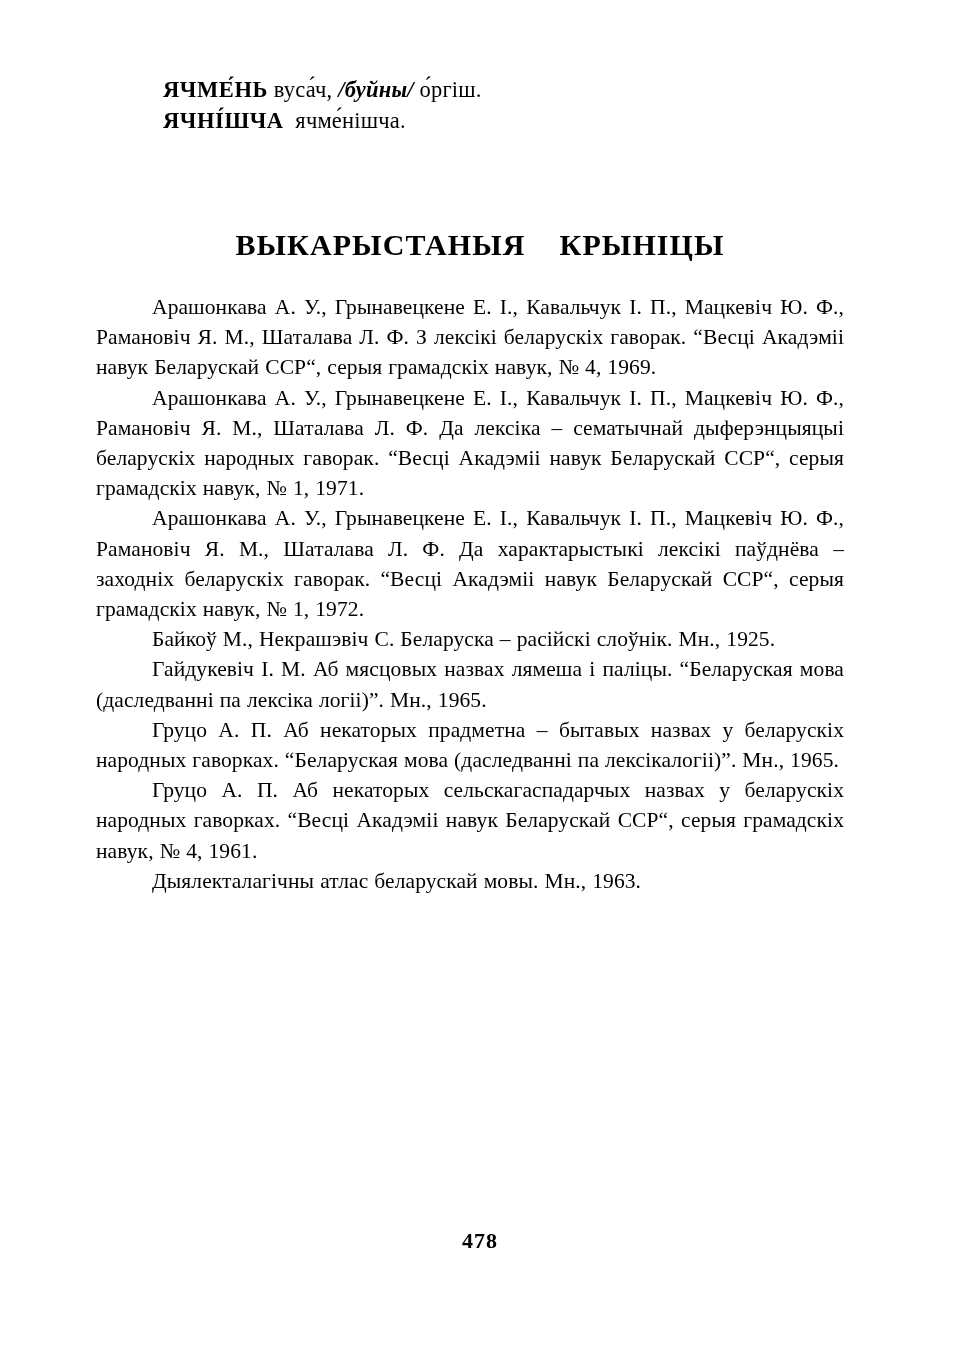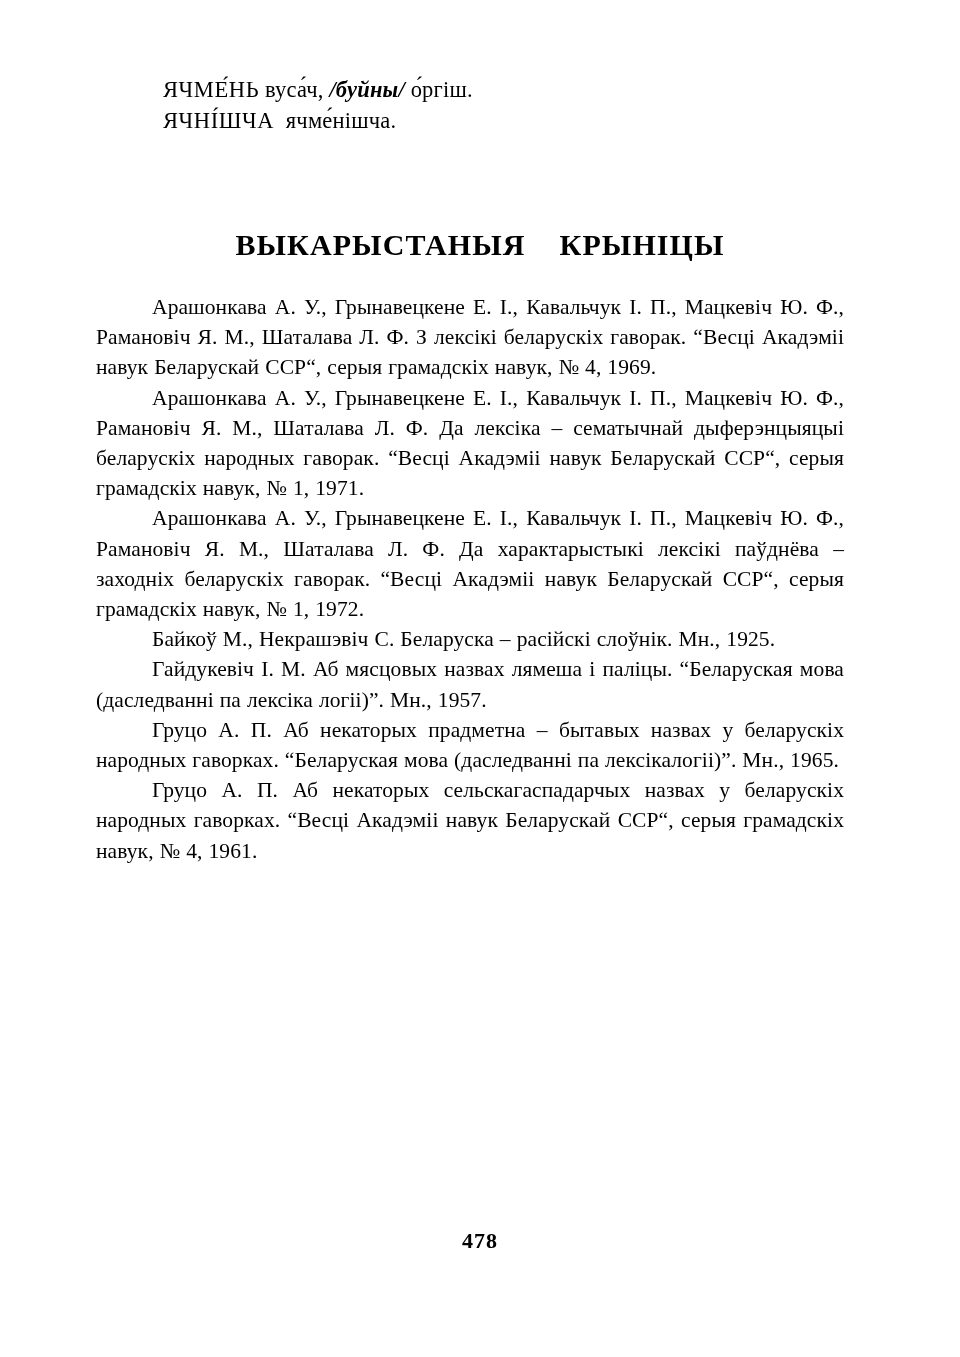--- a/index.html
+++ b/index.html
@@ -27,21 +27,21 @@
     top: 74px;
     width: 700px;
   }
   .entry-line {
     font-size: 22.5px;
     line-height: 31px;
     white-space: nowrap;
     letter-spacing: 0.2px;
   }
   .headword {
-    font-weight: normal;
+    font-weight: bold;
     letter-spacing: 0.6px;
   }
   .gloss {
     font-weight: normal;
     margin-top: 26px;
   }
   .ital {
     font-style: italic;
     font-weight: bold;
   }
@@ -112,20 +112,21 @@
 
   <div class="section-heading">
     <span>ВЫКАРЫСТАНЫЯ</span><span class="gap"></span><span>КРЫНІЦЫ</span>
   </div>
 
   <div class="biblio">
     <p class="ref">Арашонкава А. У., Грынавецкене Е. І., Кавальчук І. П., Мацкевіч Ю. Ф., Рамановіч Я. М., Шаталава Л. Ф. З лексікі беларускіх гаворак. “Весці Акадэміі навук Беларускай ССР“, серыя грамадскіх навук, № 4, 1969.</p>
     <p class="ref">Арашонкава А. У., Грынавецкене Е. І., Кавальчук І. П., Мацкевіч Ю. Ф., Рамановіч Я. М., Шаталава Л. Ф. Да лексіка – сематычнай дыферэнцыяцыі беларускіх народных гаворак. “Весці Акадэміі навук Беларускай ССР“, серыя грамадскіх навук, № 1, 1971.</p>
     <p class="ref">Арашонкава А. У., Грынавецкене Е. І., Кавальчук І. П., Мацкевіч Ю. Ф., Рамановіч Я. М., Шаталава Л. Ф. Да характарыстыкі лексікі паўднёва – заходніх беларускіх гаворак. “Весці Акадэміі навук Беларускай ССР“, серыя грамадскіх навук, № 1, 1972.</p>
     <p class="ref">Байкоў М.,      Некрашэвіч С. Беларуска – расійскі слоўнік. Мн., 1925.</p>
-    <p class="ref">Гайдукевіч І. М. Аб мясцовых назвах лямеша і паліцы. “Беларуская мова (даследванні па лексіка  логіі)”. Мн., 1957.</p>
+    <p class="ref">Гайдукевіч І. М. Аб мясцовых назвах лямеша і паліцы. “Беларуская мова (даследванні па лексіка  логіі)”. Мн., 1965.</p>
     <p class="ref">Груцо А. П. Аб некаторых прадметна – бытавых назвах  у беларускіх народных гаворках. “Беларуская мова (даследванні па лексікалогіі)”. Мн., 1965.</p>
     <p class="ref">Груцо А. П. Аб некаторых сельскагаспадарчых назвах у беларускіх народных гаворках. “Весці Акадэміі навук Беларускай ССР“, серыя грамадскіх навук, № 4, 1961.</p>
+    <p class="ref">Дыялекталагічны атлас беларускай мовы. Мн., 1963.</p>
   </div>
 
   <div class="folio">478</div>
 
 </div>
 
 </body></html>

